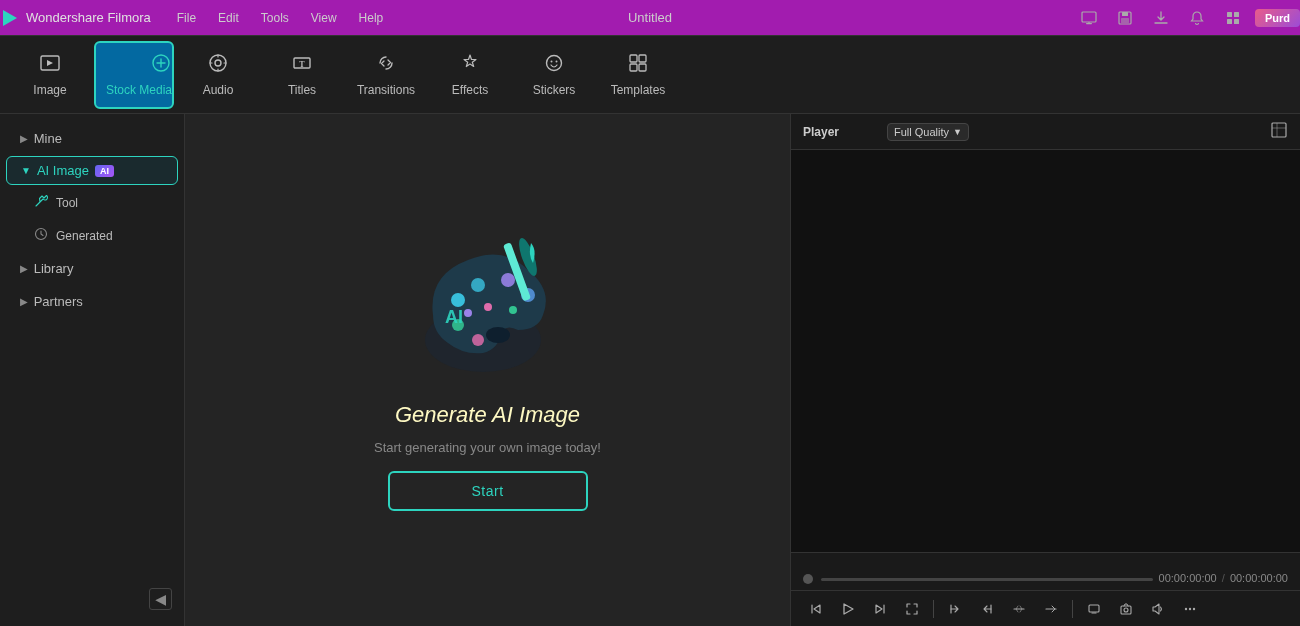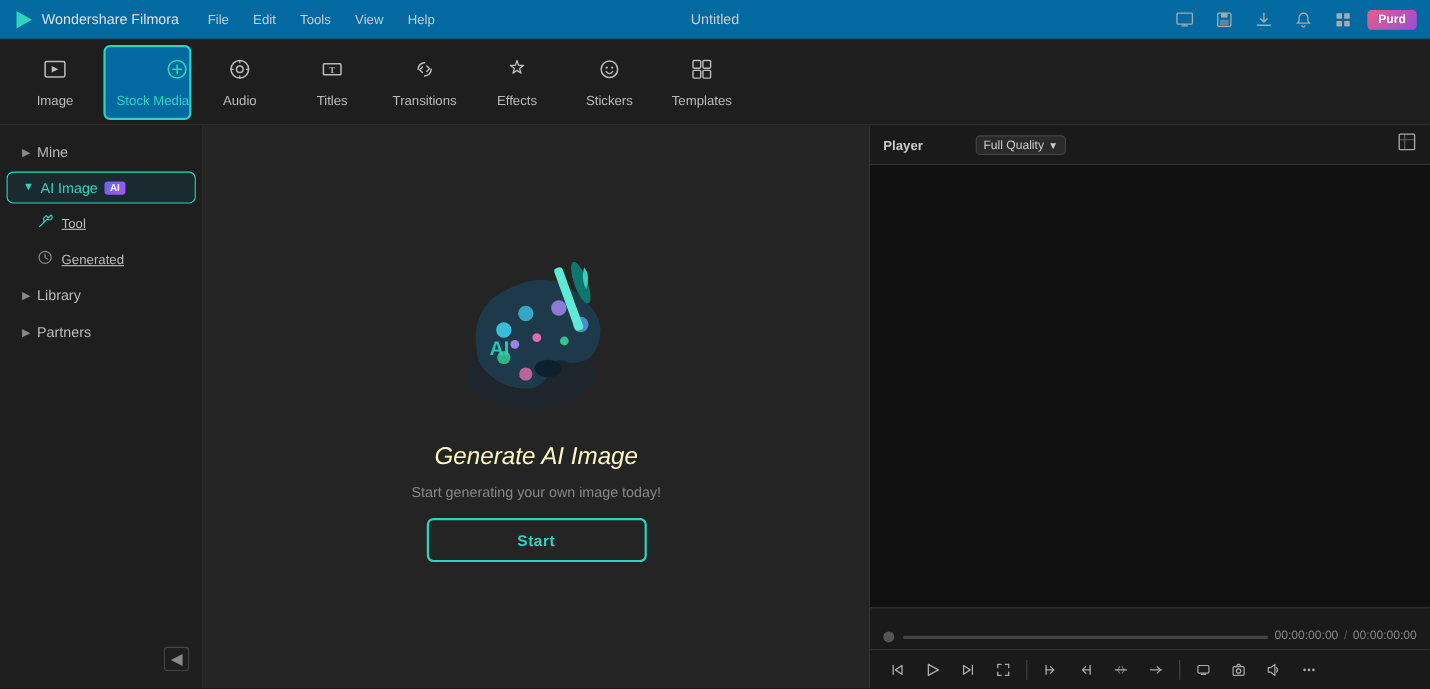--- a/index.html
+++ b/index.html
@@ -11,23 +11,23 @@
       height: 626px;
       overflow: hidden;
       display: flex;
       flex-direction: column;
     }
 
     
     .title-bar {
       display: flex;
       align-items: center;
-      background: #0369a1;
+      background: #a21caf;
       height: 36px;
-      padding: 0 12px;
+      padding: 0 0;
       border-bottom: 1px solid #333;
       flex-shrink: 0;
     }
     .title-bar-logo {
       display: flex;
       align-items: center;
       gap: 6px;
       margin-right: 16px;
     }
     .logo-icon {
@@ -176,21 +176,20 @@
     .sub-item {
       display: flex;
       align-items: center;
       padding: 7px 14px 7px 28px;
       cursor: pointer;
       font-size: 12px;
       color: #bbb;
       border-radius: 4px;
       margin: 1px 6px;
       gap: 8px;
-      text-decoration: underline;
     }
     .sub-item .sub-icon {
       font-size: 14px;
       color: #2dd4bf;
     }
     .sidebar-collapse-btn {
       margin-top: auto;
       display: flex;
       align-items: center;
       justify-content: flex-end;
@@ -235,21 +234,21 @@
     }
     .start-btn {
       background: transparent;
       border: 2px solid #2dd4bf;
       color: #2dd4bf;
       font-size: 14px;
       padding: 10px 0;
       width: 200px;
       border-radius: 6px;
       cursor: pointer;
-      font-weight: 700;
+      font-weight: 400;
       letter-spacing: 0.5px;
       margin-top: 4px;
     }
 
     
     .right-panel {
       width: 510px;
       background: #1a1a1a;
       border-left: 1px solid #333;
       display: flex;

